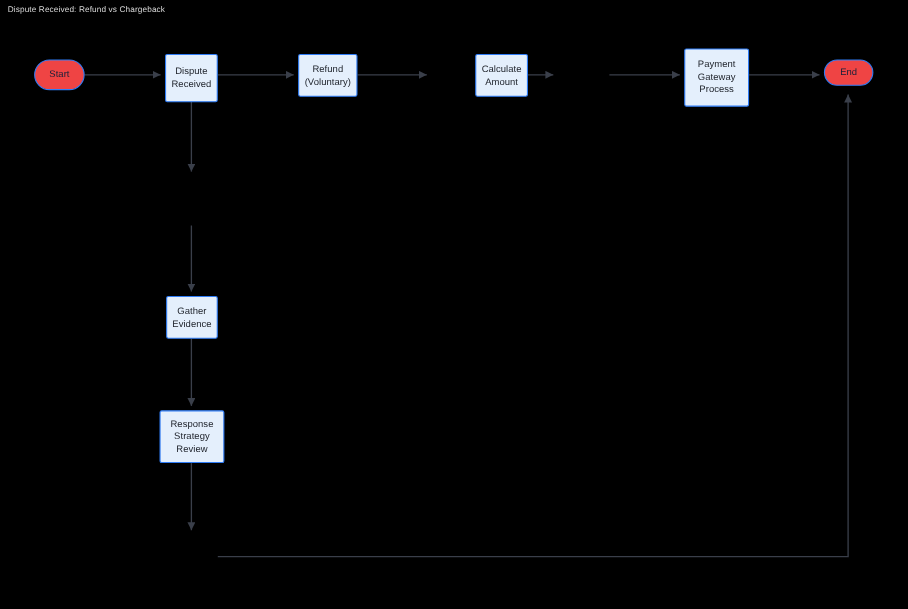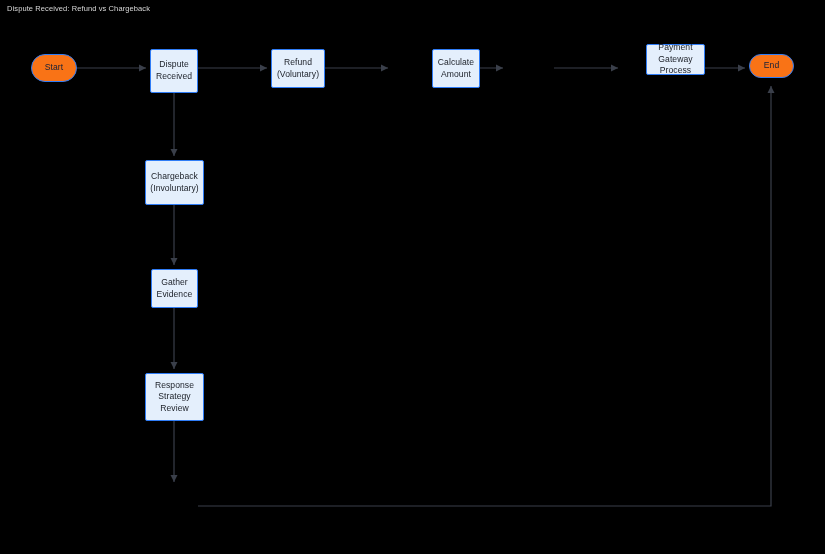--- a/index.html
+++ b/index.html
@@ -50,21 +50,21 @@
     line-height: 11.6px;
     color: #1b1f27;
     letter-spacing: 0.05px;
   }
   .node-process {
     background: #e4effc;
     border: 1.4px solid #2f7cf6;
     border-radius: 2px;
   }
   .node-terminal {
-    background: #f97316;
+    background: #ef4444;
     border: 1.4px solid #2f7cf6;
     border-radius: 999px;
     color: #14203a;
   }
   .node-label {
     display: block;
     padding: 0 3px;
     white-space: pre-line;
   }
 </style>
@@ -112,34 +112,30 @@
     <span class="node-label">Refund
 (Voluntary)</span>
   </div>
 
   <div class="node node-process" style="left:392px; top:49px; width:48px; height:39px;margin-left:40px;">
     <span class="node-label">Calculate
 Amount</span>
   </div>
 
 
-  <div class="node node-process" style="left:622px; top:44px; width:59px; height:31px;margin-left:24px;">
+  <div class="node node-process" style="left:622px; top:44px; width:59px; height:53px;">
     <span class="node-label">Payment
 Gateway
 Process</span>
   </div>
 
   <div class="node node-terminal" style="left:749px; top:54px; width:45px; height:24px;">
     <span class="node-label">End</span>
   </div>
 
-  <div class="node node-process" style="left:145px; top:160px; width:59px; height:45px;">
-    <span class="node-label">Chargeback
-(Involuntary)</span>
-  </div>
 
   <div class="node node-process" style="left:151px; top:269px; width:47px; height:39px;">
     <span class="node-label">Gather
 Evidence</span>
   </div>
 
   <div class="node node-process" style="left:145px; top:373px; width:59px; height:48px;">
     <span class="node-label">Response
 Strategy
 Review</span>

